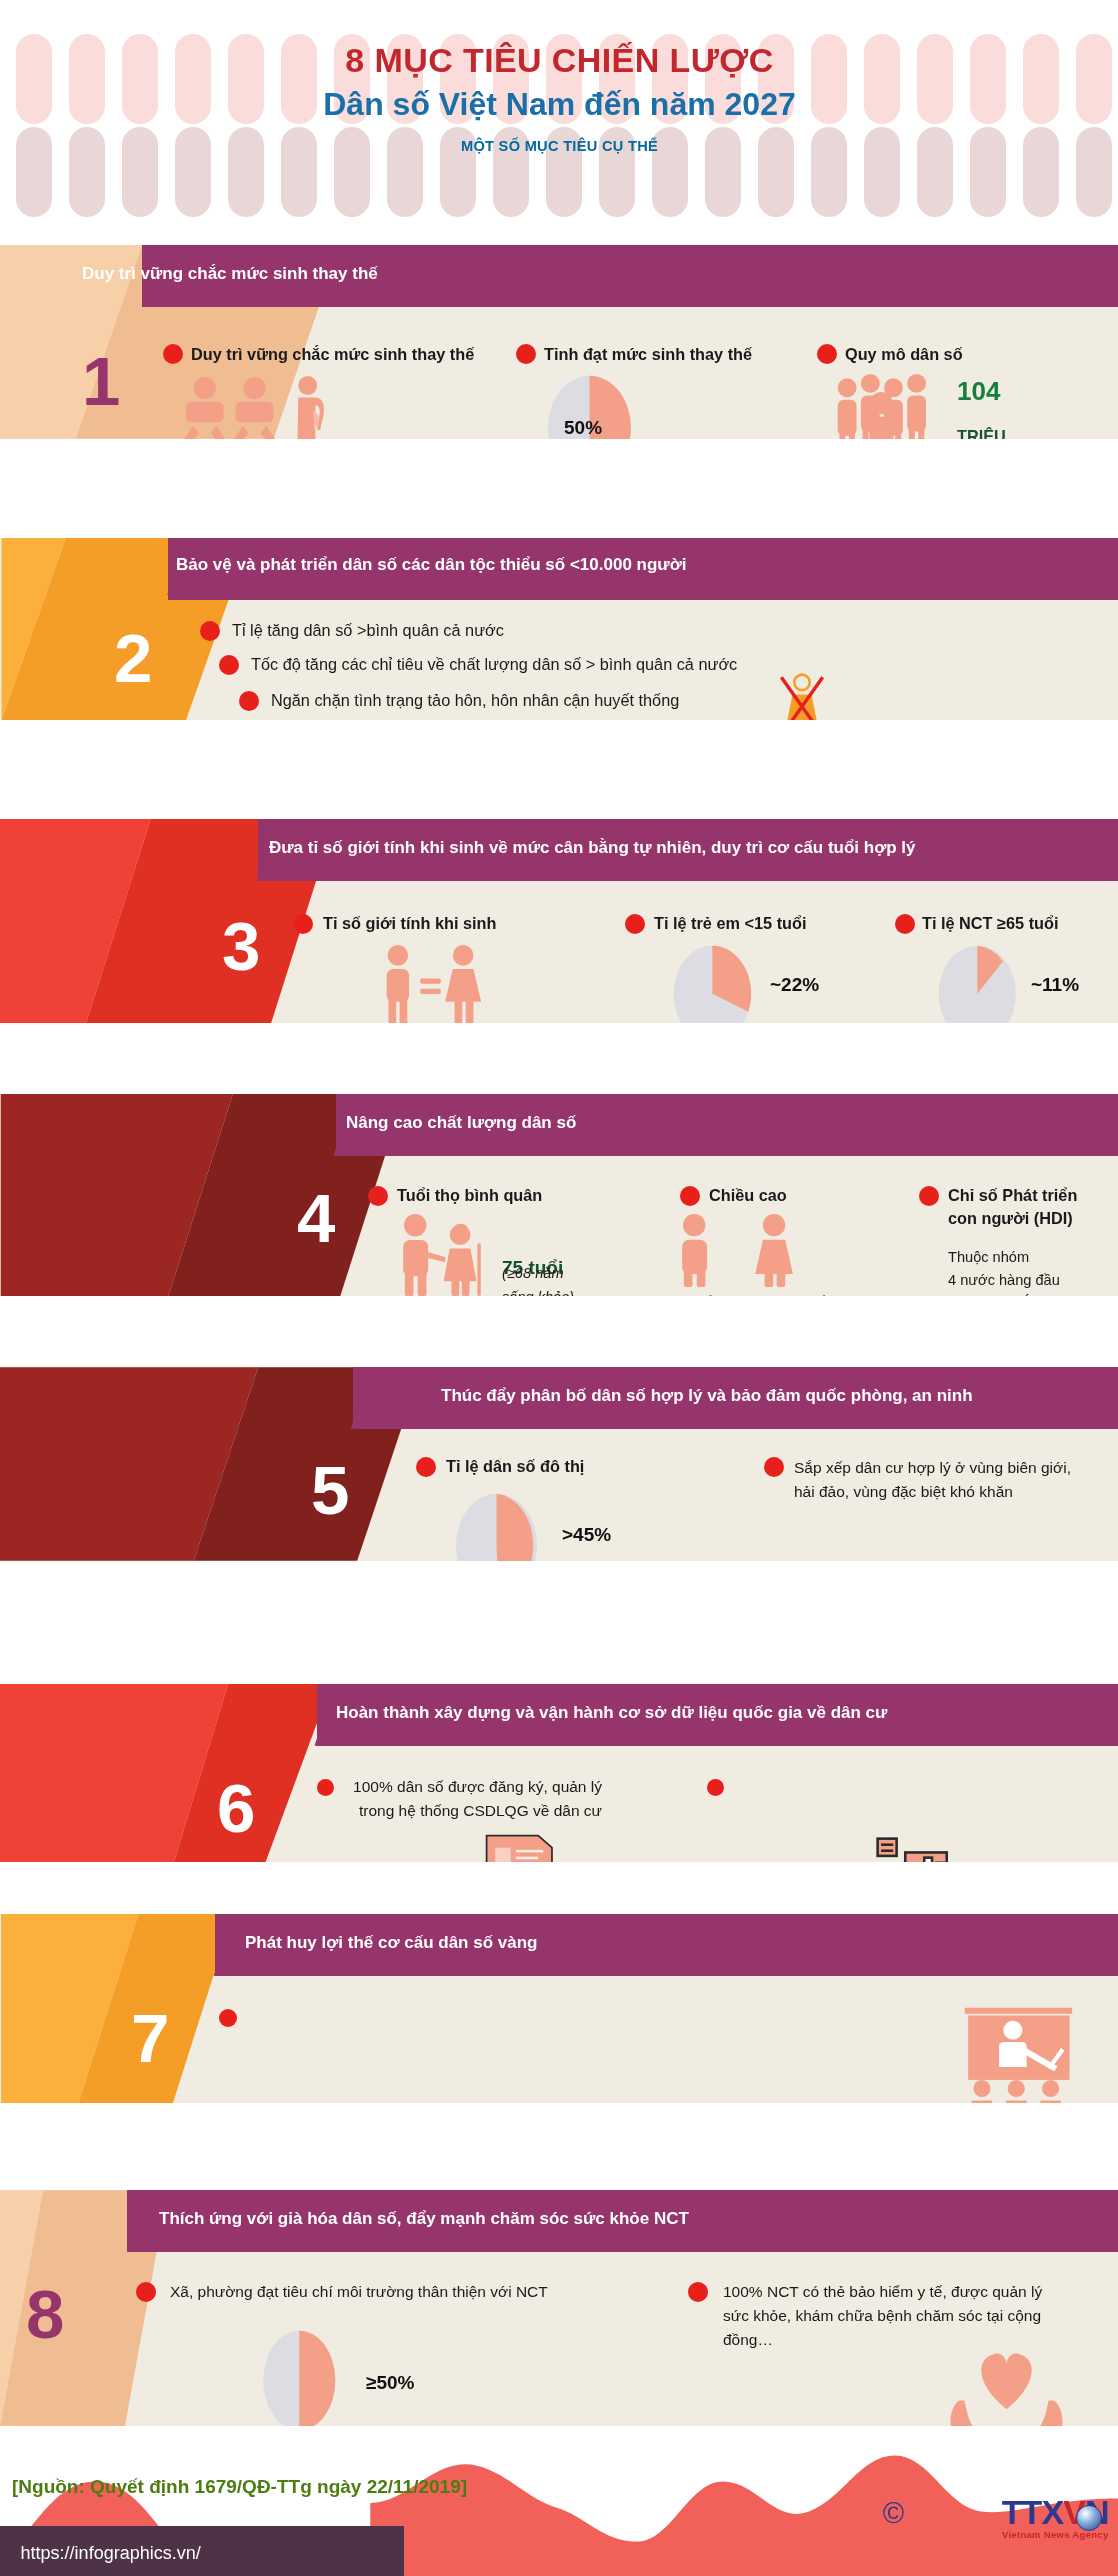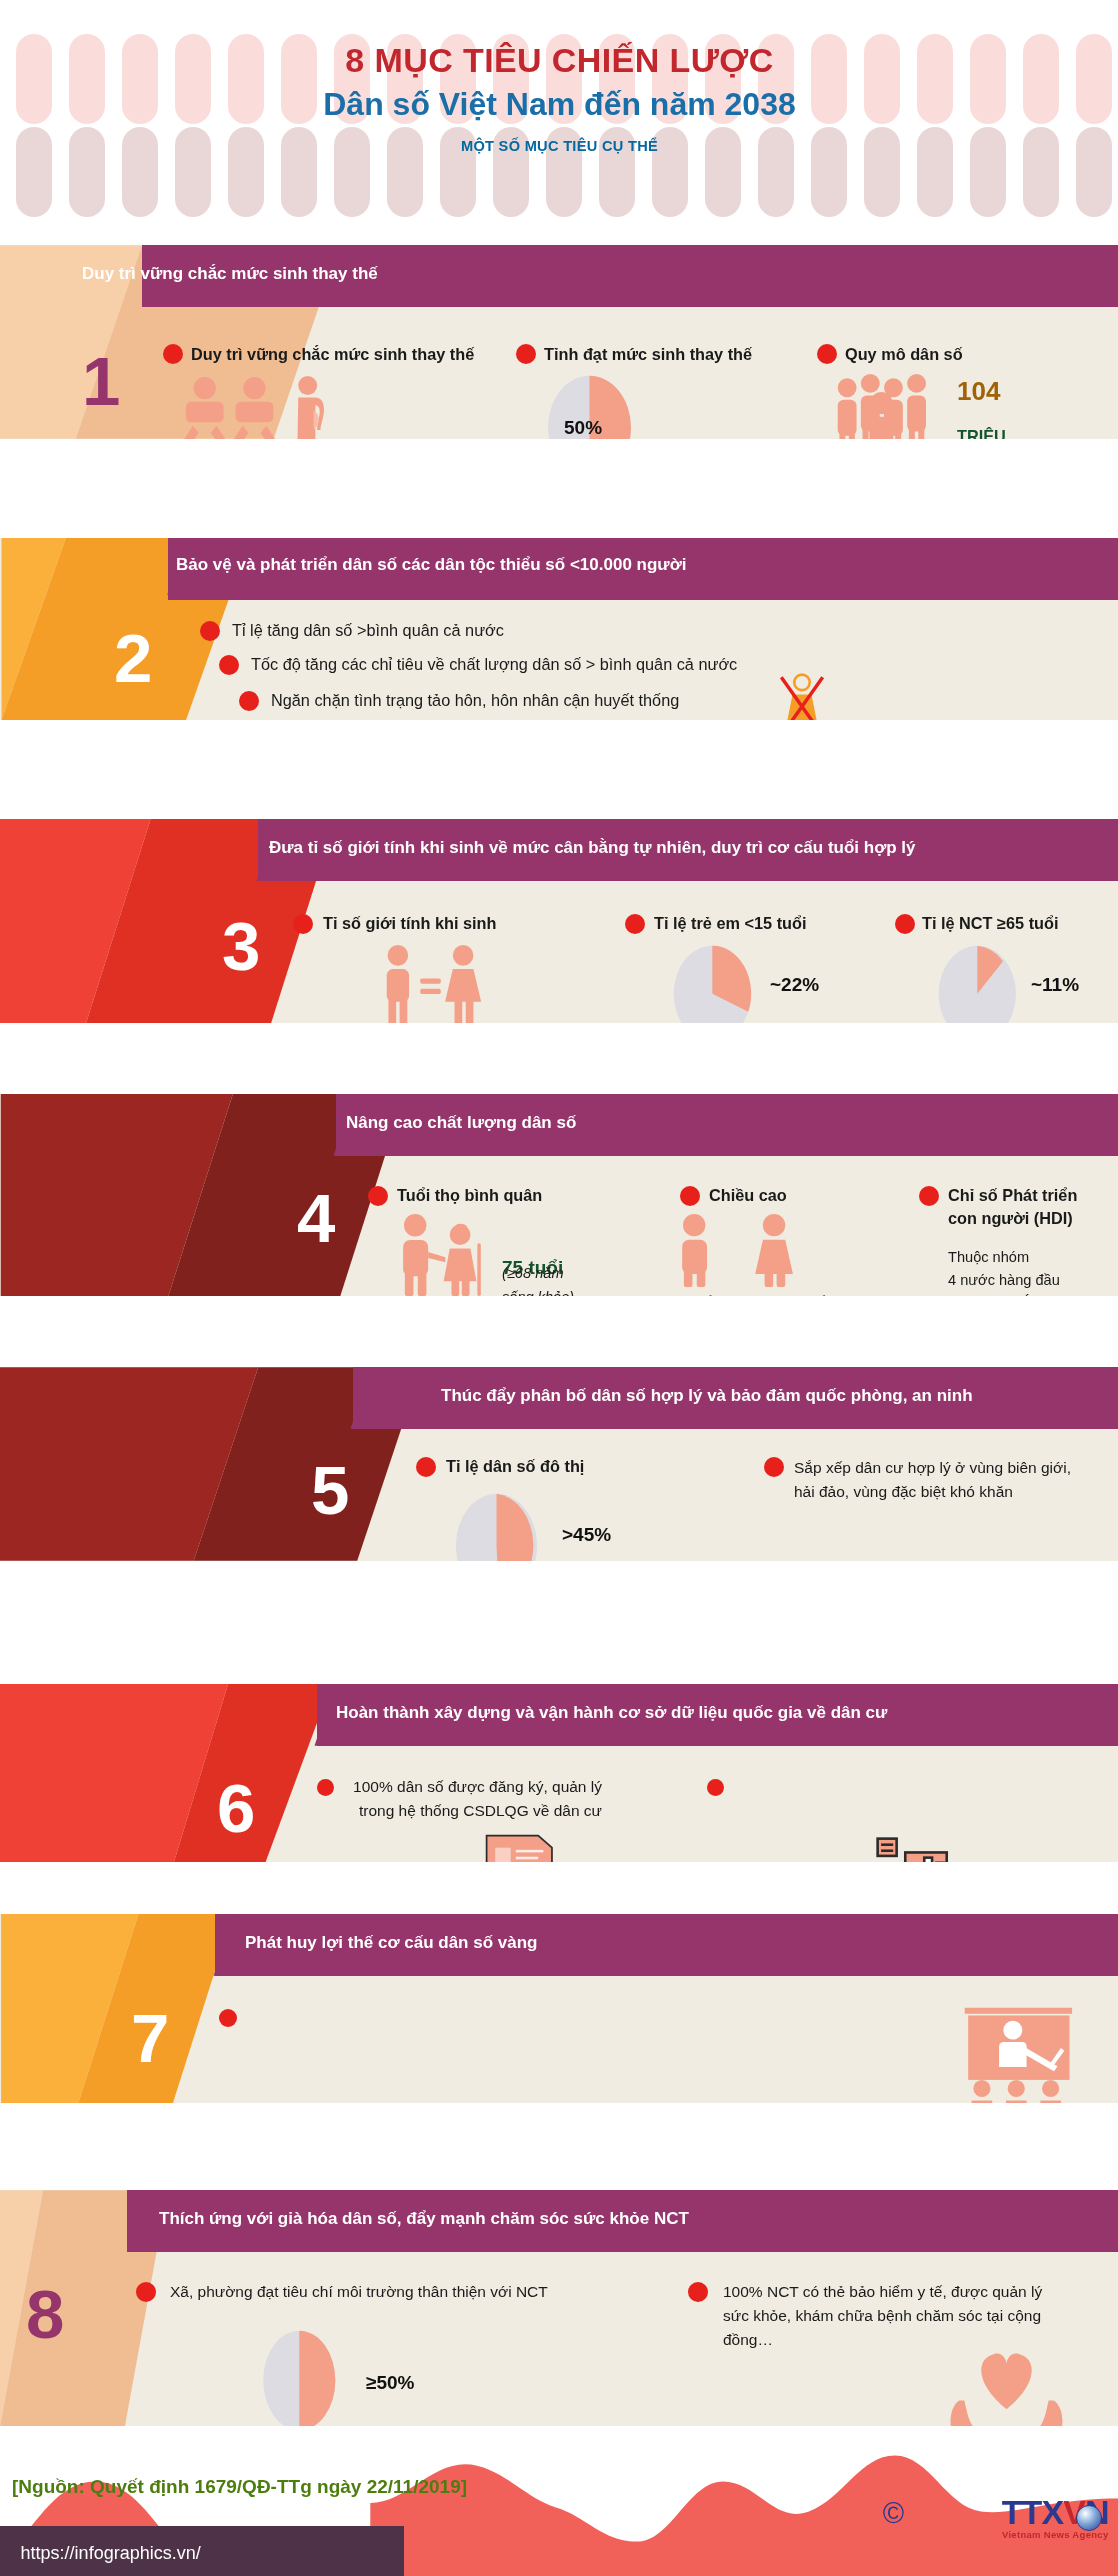--- a/index.html
+++ b/index.html
@@ -45,21 +45,21 @@
     position:absolute; top:19px; color:#ffffff; font-size:17px; font-weight:bold;
     white-space:nowrap;
   }
   .num {
     position:absolute; font-size:69px; font-weight:bold; line-height:1;
   }
   .bullet { position:absolute; width:20px; height:20px; border-radius:50%; background:#e8201c; }
   .itm-title { position:absolute; font-size:16.3px; font-weight:bold; color:#1a1a1a; white-space:nowrap; }
   .itm-text { position:absolute; font-size:15.5px; color:#1a1a1a; line-height:1.55; }
   .caption { position:absolute; font-size:15.5px; color:#1a1a1a; line-height:1.5; }
-  .stat-big { position:absolute; font-size:26px; font-weight:bold; color:#a16207; line-height:1.05; }
+  .stat-big { position:absolute; font-size:26px; font-weight:bold; color:#15803d; line-height:1.05; }
   .stat-sm { position:absolute; font-size:16.3px; font-weight:bold; color:#14532d; line-height:1.2;margin-top:19px; }
   .pielabel { position:absolute; font-size:19px; font-weight:bold; color:#111; }
 
   svg { display:block; overflow:visible; }
 
   
   #footer { position:absolute; left:0; top:2426px; width:1119px; height:150px; background:#ffffff; overflow:hidden; }
   #source-text {
     position:absolute; left:12px; top:50px; font-size:19px; font-weight:bold; color:#4d7c0f; z-index:5;
   }
@@ -117,21 +117,21 @@
       <div class="pill"></div>
       <div class="pill"></div>
       <div class="pill"></div>
       <div class="pill"></div>
       <div class="pill"></div>
       <div class="pill"></div>
       <div class="pill"></div>
       <div class="pill"></div>
     </div>
   <div id="title-main">8 MỤC TIÊU CHIẾN LƯỢC</div>
-  <div id="title-sub">Dân số Việt Nam đến năm 2038</div>
+  <div id="title-sub">Dân số Việt Nam đến năm 2027</div>
   <div id="title-note">MỘT SỐ MỤC TIÊU CỤ THỂ</div>
 </div>
 
 <div class="section" id="sec1" style="top:245px;height:194px;">
   <div class="sec-bg-light"></div>
   <svg class="slant-back" width="1119" height="194" viewBox="0 0 1300 225">
     <polygon points="0,0 165,0 88,225 0,225" fill="#f7cfa8"></polygon>
     <polygon points="165,0 395,0 318,225 88,225" fill="#f0bd92"></polygon>
   </svg>
   <div class="band" style="left:142px;width:977px;"></div>

